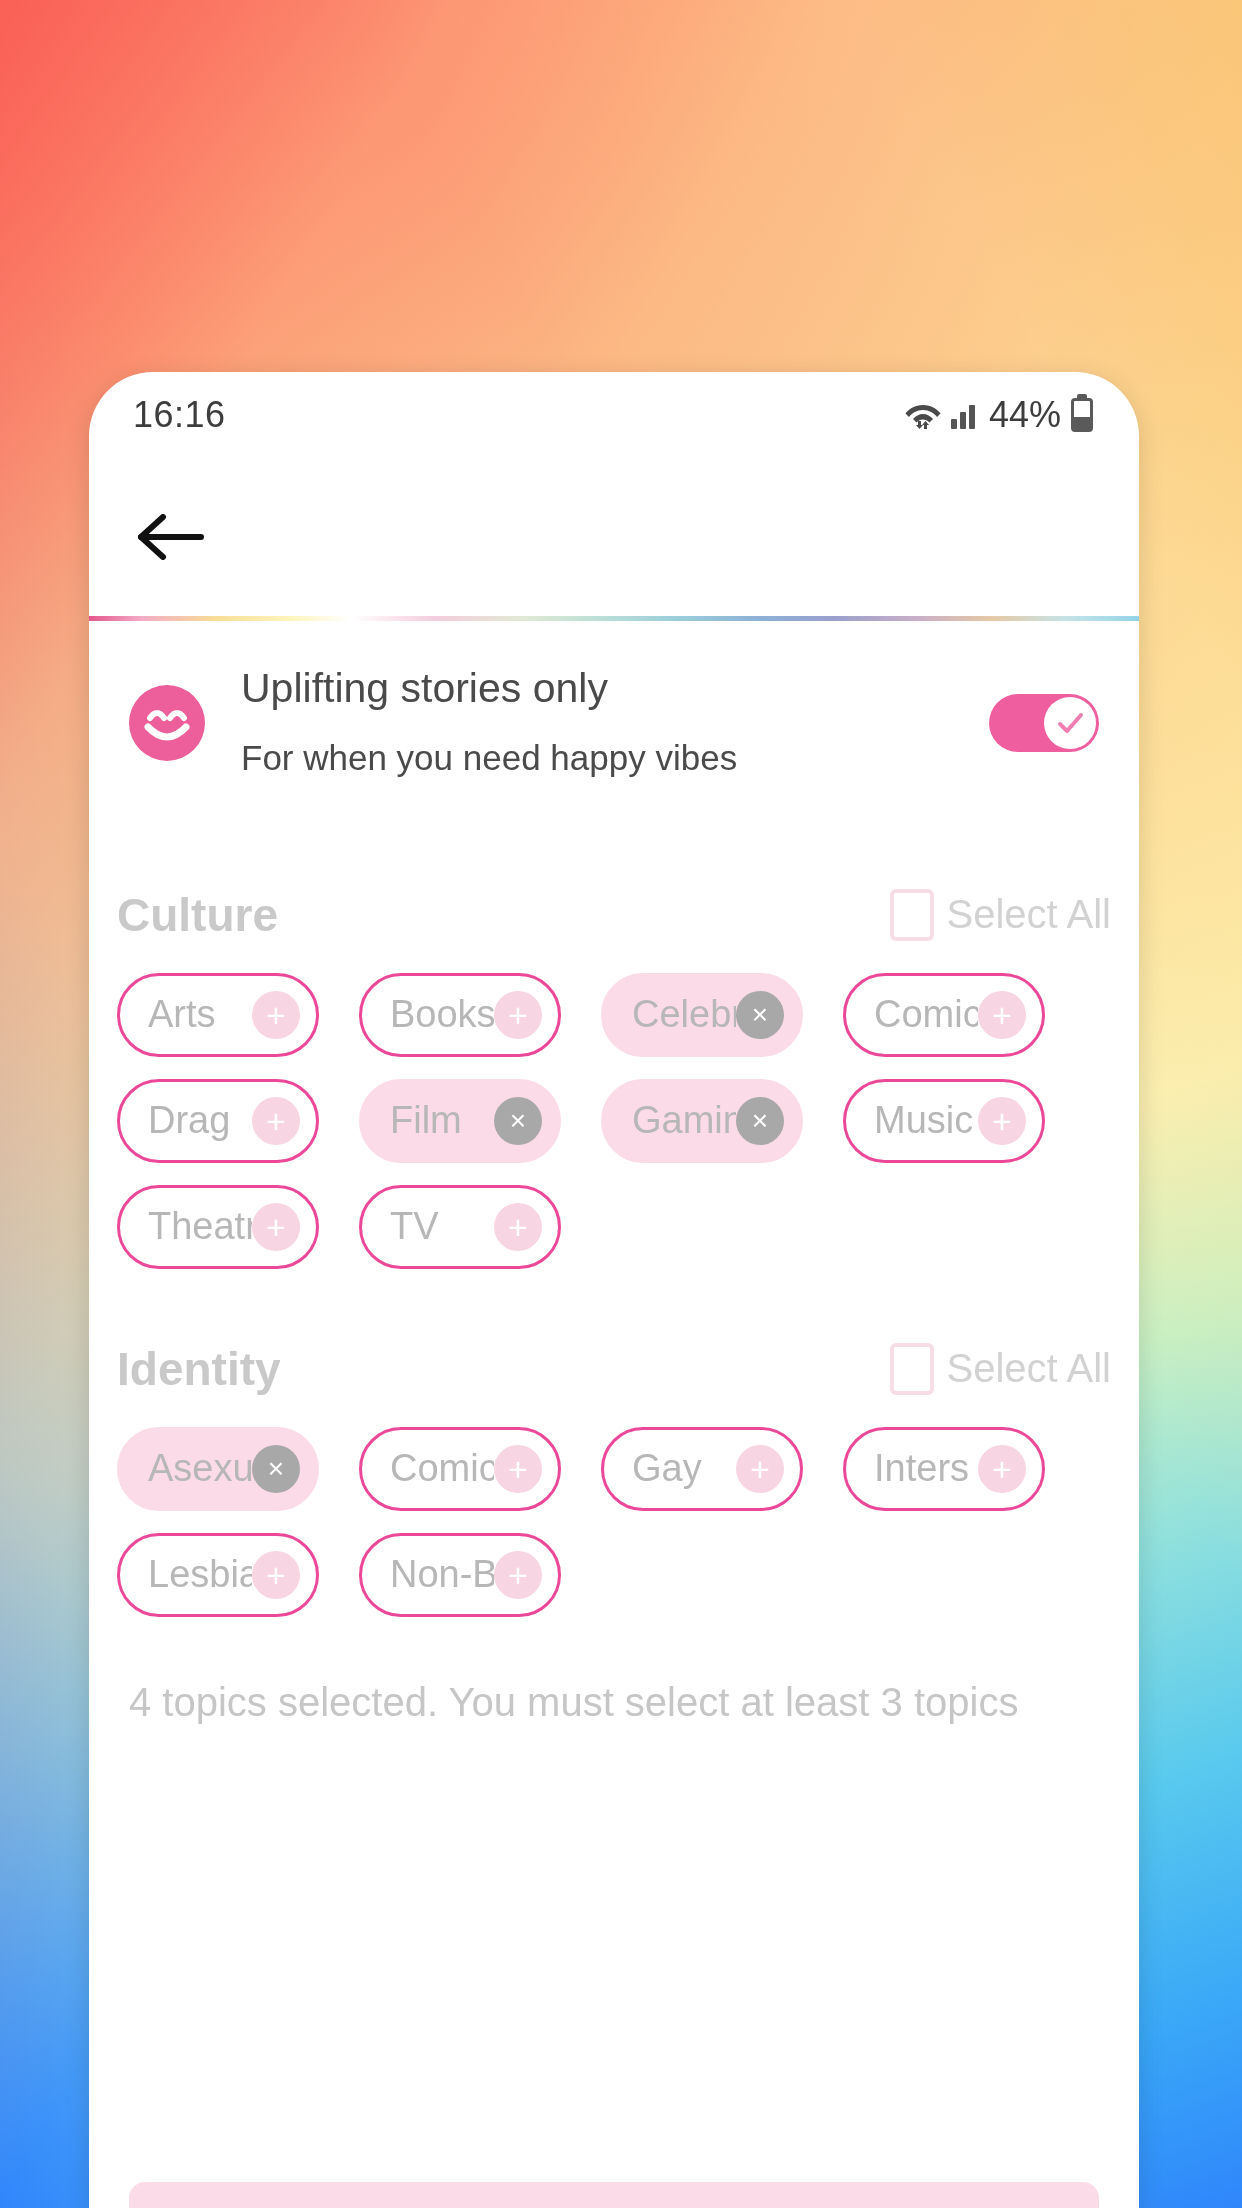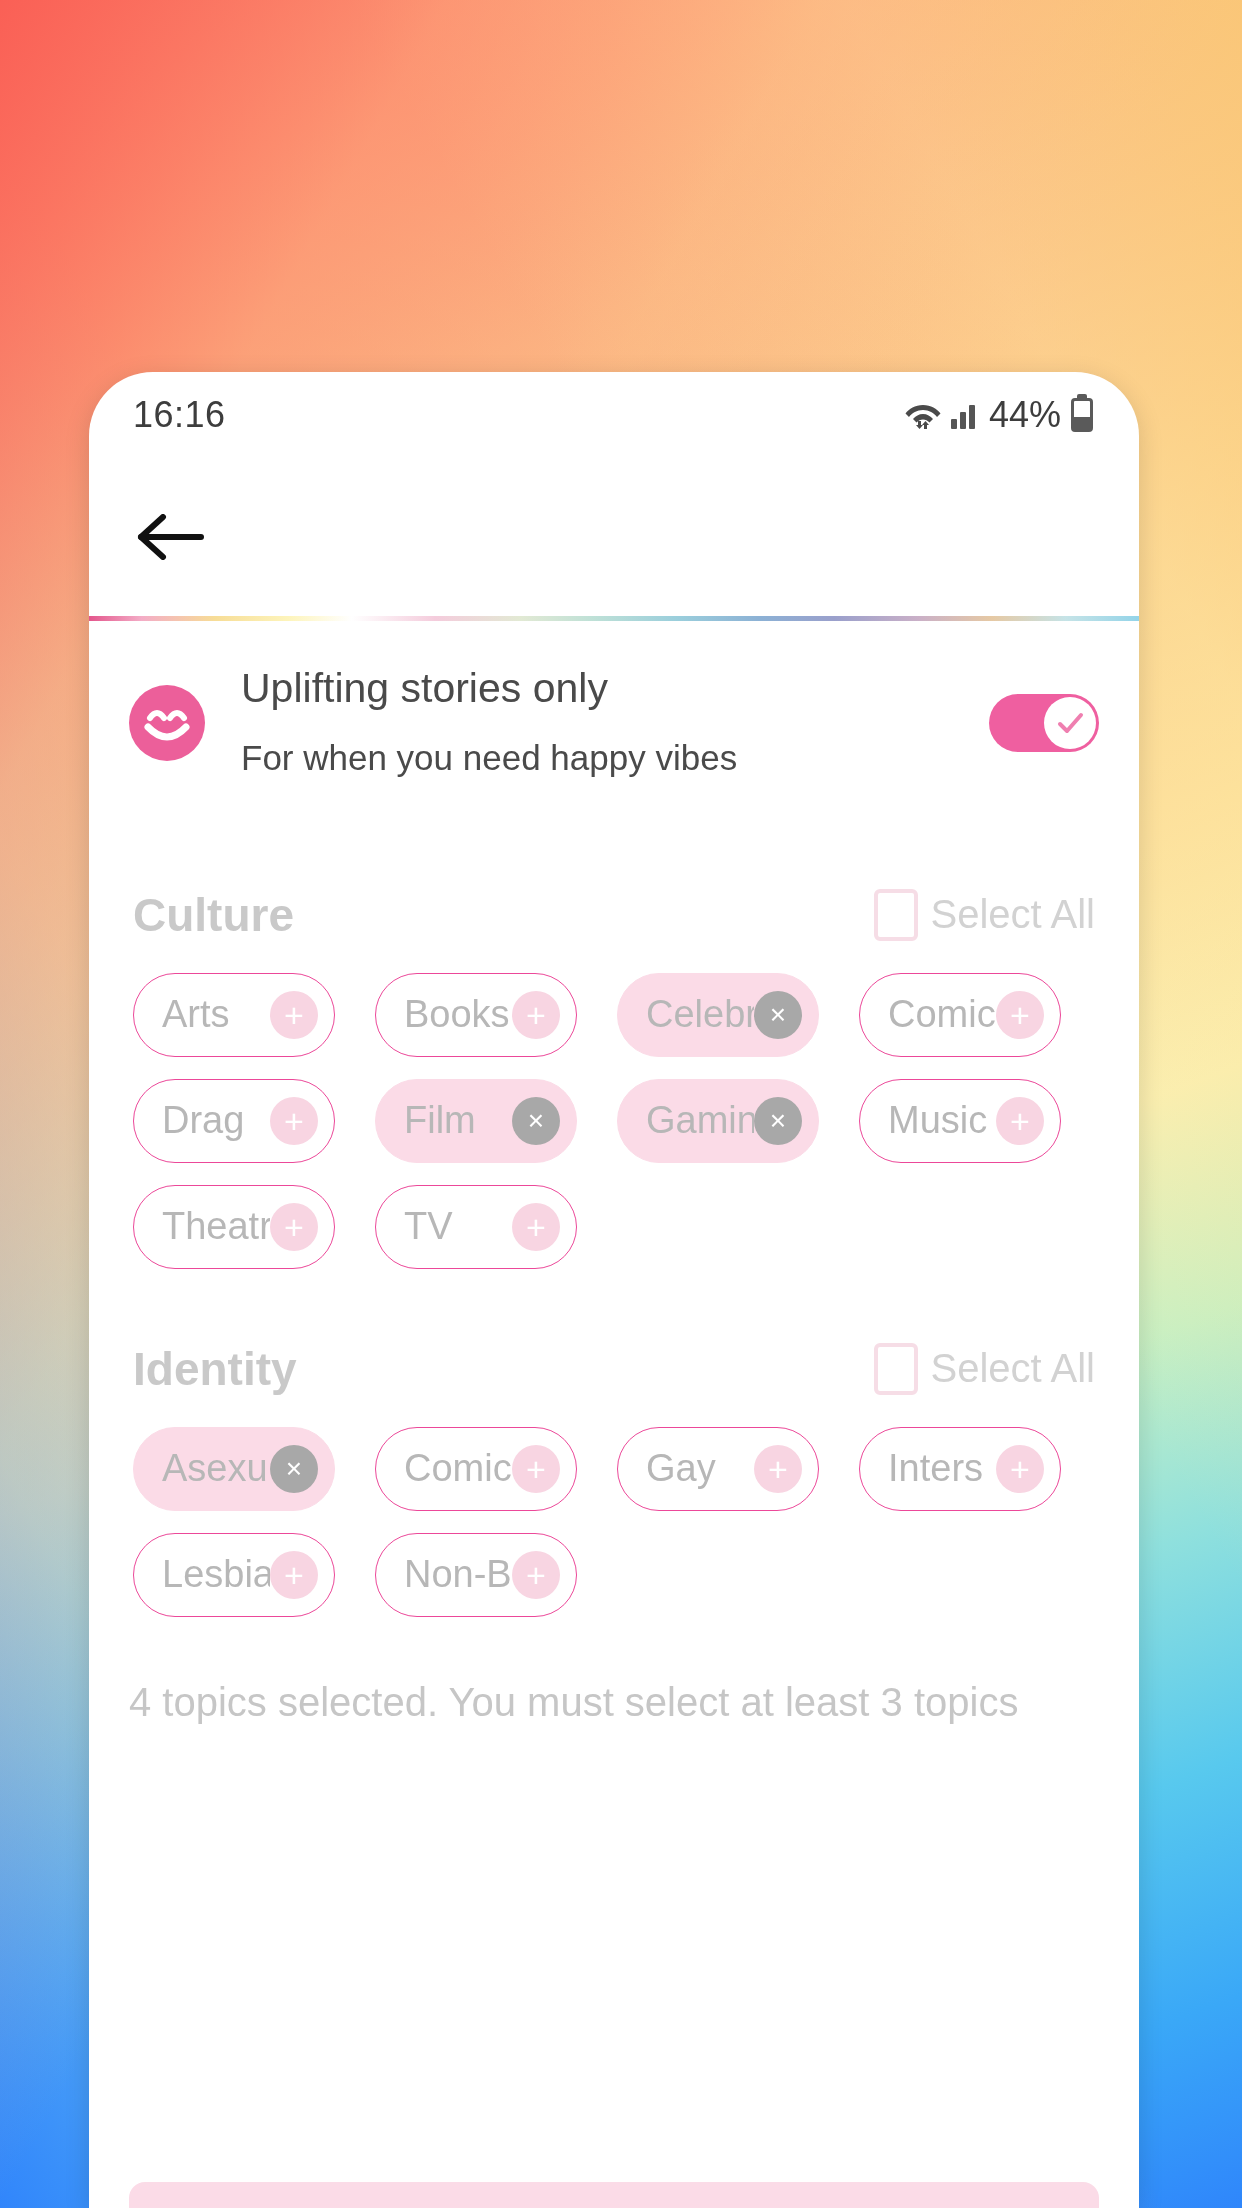--- a/index.html
+++ b/index.html
@@ -195,21 +195,21 @@
     position: absolute;
     right: 3px; top: 3px;
     width: 52px; height: 52px;
     border-radius: 50%;
     background: #ffffff;
     display: flex; align-items: center; justify-content: center;
   }
   .toggle .knob svg { width: 34px; height: 34px; }
 
   
-  .section { padding: 0 44px; }
+  .section { padding: 0 28px; }
   .section-head {
     display: flex;
     align-items: center;
     justify-content: space-between;
     height: 96px;
     margin-top: 52px;
   }
   .section-title {
     font-size: 46px;
     font-weight: bold;
@@ -239,21 +239,21 @@
     margin-top: 10px;
   }
   .chip {
     display: flex;
     align-items: center;
     justify-content: space-between;
     width: 202px;
     height: 84px;
     padding: 0 16px 0 28px;
     border-radius: 42px;
-    border: 1px solid #ec4899;
+    border: 3px solid #ec4899;
     background: #ffffff;
   }
   .chip.selected {
     background: #fbdbe7;
     border-color: #fbdbe7;
   }
   .chip .label {
     font-size: 38px;
     color: #b7b7b7;
     white-space: nowrap;

